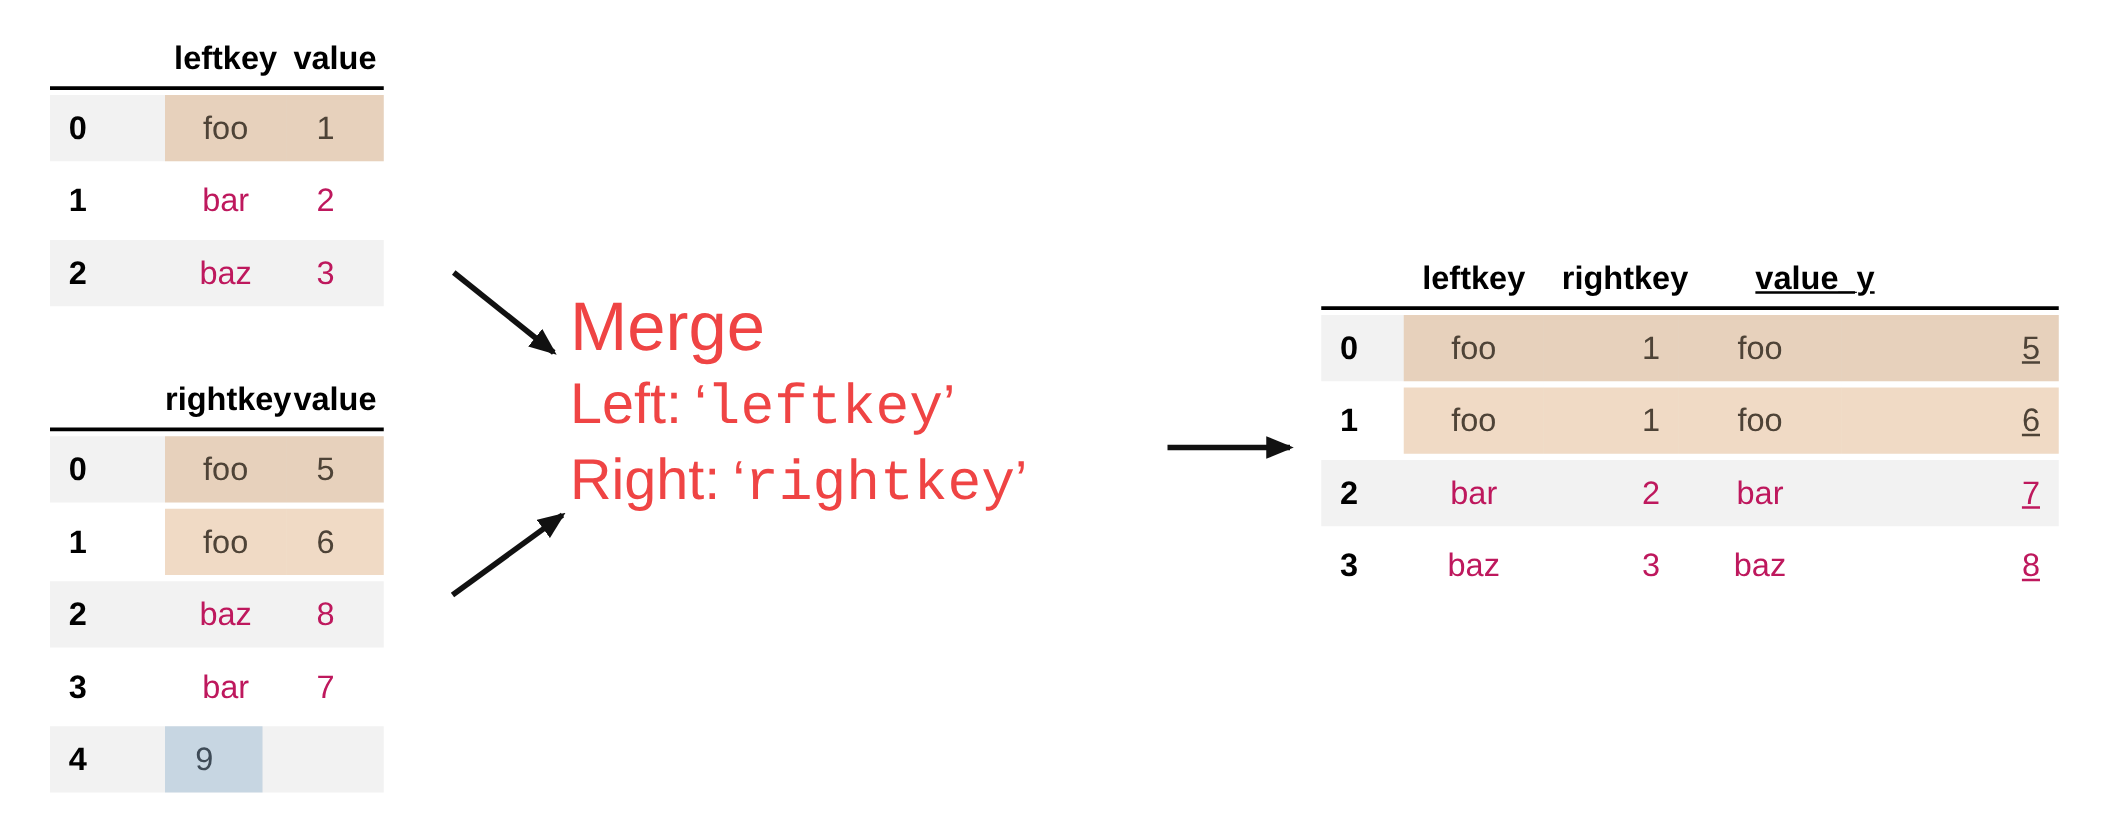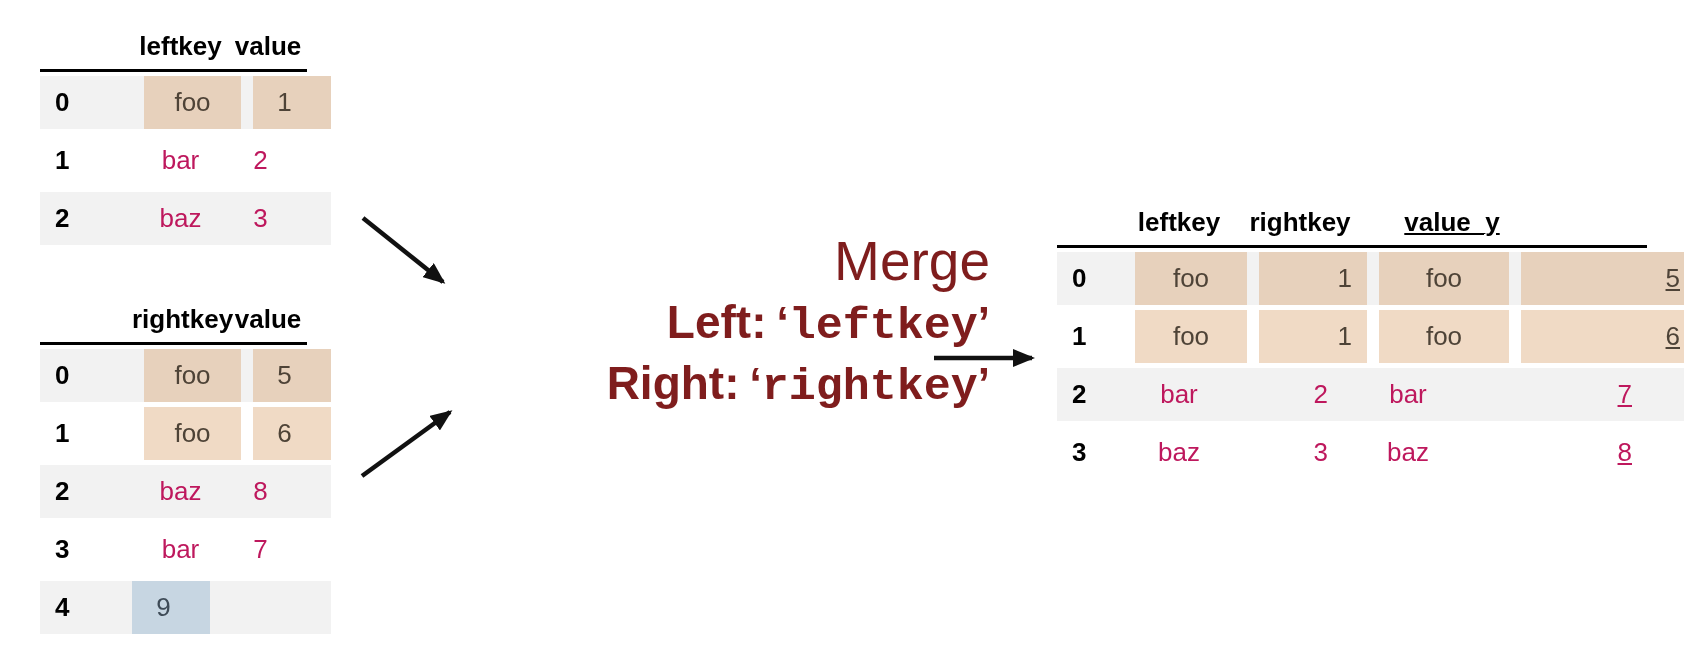--- a/index.html
+++ b/index.html
@@ -11,42 +11,42 @@
   .df{position:absolute;}
   .hrow{display:flex;height:45px;align-items:center;}
   .hcell{font-weight:700;font-size:26px;color:#000;text-align:center;line-height:45px;}
   .rule{background:#000;height:3px;margin-bottom:4px;}
   .drow{display:flex;height:53px;margin-bottom:5px;}
   .drow.stripe{background:#f2f2f2;}
   .cell{font-size:26px;color:#be185d;line-height:53px;height:53px;box-sizing:border-box;white-space:nowrap;}
   .idx{font-weight:700;color:#000;text-align:left;padding-left:15px;}
   .tc{text-align:center;}
   .tr{text-align:right;padding-right:15px;}
-  .hl-tan{background:rgba(205,133,63,0.30);color:#4e4337;margin-left:12px;}
+  .hl-tan{background:rgba(205,133,63,0.30);color:#4e4337;}
   .hl-blue{background:rgba(70,130,180,0.25);color:#3e4b57;}
 
   
   .t-small .w-idx{width:92px;}
   .t-small .w-a{width:97px;}
   .t-small .w-b{width:78px;text-align:center;}
   
   .t-merged .w-idx{width:66px;}
   .t-merged .w-a{width:112px;}
   .t-merged .w-b{width:108px;}
   .t-merged .w-c{width:130px;}
   .t-merged .w-d{width:174px;text-decoration:underline;}
 
   #tbl-left{left:40px;top:24px;}
   #tbl-right-src{left:40px;top:297px;}
   #tbl-merged{left:1057px;top:200px;}
 
   
-  .merge{position:absolute;left:430px;top:228px;width:560px;text-align:right;color:#7f1d1d;}
+  .merge{position:absolute;left:456px;top:228px;width:560px;text-align:left;color:#ef4444;}
   .merge-title{font-size:55px;line-height:66px;font-weight:400;}
-  .merge-line{font-size:46px;line-height:57px;font-weight:700;}
+  .merge-line{font-size:46px;line-height:57px;font-weight:400;}
   .merge-line .pfx{margin-right:10px;}
   .mono{font-family:"Liberation Mono","DejaVu Sans Mono",monospace;font-size:45px;}
   .q{font-size:44px;}
 
   
   .arrows{position:absolute;left:0;top:0;width:1684px;height:661px;pointer-events:none;}
 </style>
 </head>
 <body>
 

